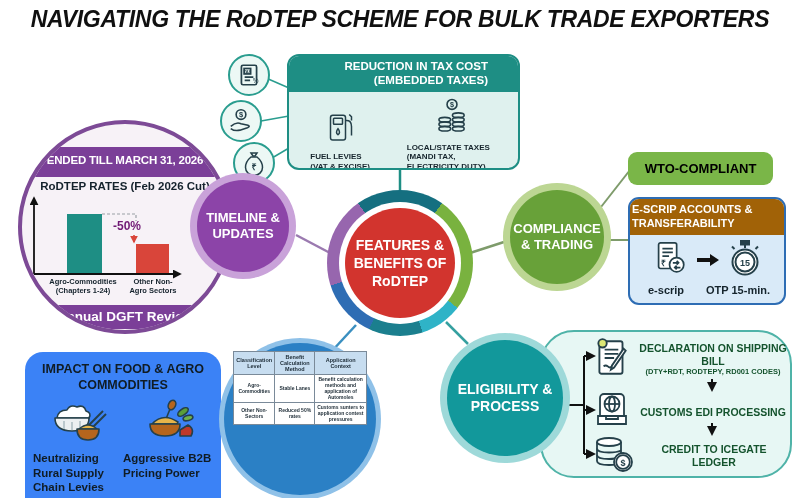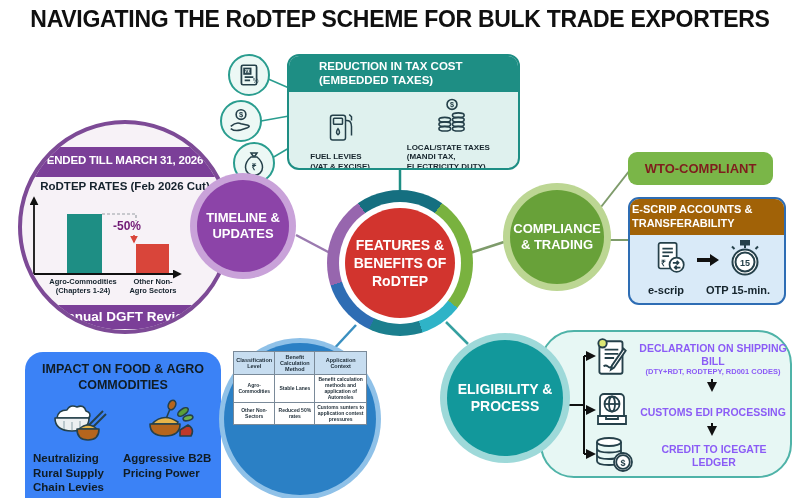--- a/index.html
+++ b/index.html
@@ -2,27 +2,27 @@
 <html><head>
 <meta charset="utf-8">
 <style>
   html,body{margin:0;padding:0;background:#ffffff;}
   .stage{position:relative;width:800px;height:498px;background:#ffffff;overflow:hidden;
          font-family:"Liberation Sans",sans-serif;color:#111;}
   .abs{position:absolute;}
   .ctr{display:flex;align-items:center;justify-content:center;text-align:center;}
 
   .page-title{left:0;top:6px;width:800px;text-align:center;font-size:23px;font-weight:800;
-              letter-spacing:-0.3px;color:#101010;}
+              letter-spacing:-0.3px;color:#101010;font-style:italic;}
 
   
   .tax-box{left:287px;top:54px;width:233px;height:116px;border:2px solid #1e8e84;border-radius:12px;
            overflow:hidden;background:#dff1ee;z-index:3;box-sizing:border-box;}
   .tax-head{background:#1e8e84;color:#fff;font-weight:bold;font-size:11.5px;line-height:1.2;
-            padding:4px 30px 4px 30px;text-align:left;}
+            padding:4px 30px 4px 30px;text-align:right;}
   .tax-body{display:flex;justify-content:space-around;align-items:flex-end;padding:6px 4px 5px 4px;}
   .tax-item{display:flex;flex-direction:column;align-items:center;gap:3px;}
   .tax-label{font-size:8px;font-weight:bold;line-height:1.2;text-align:left;color:#15242c;}
 
   .mini-circle{width:42px;height:42px;border-radius:50%;background:#ecf8f5;border:2px solid #2a9d8f;
                z-index:3;box-sizing:border-box;}
 
   
   .big-circle{left:18px;top:120px;width:214px;height:214px;border-radius:50%;
               border:4px solid #7d4a96;background:#f7f2f7;overflow:hidden;z-index:3;box-sizing:border-box;}
@@ -38,21 +38,21 @@
   
   .hub-ring{left:327px;top:190px;width:146px;height:146px;border-radius:50%;z-index:4;
     background:conic-gradient(#156f80 0deg 35deg,#79b23f 35deg 128deg,#2fb3c7 128deg 162deg,
                #1b7f8e 162deg 205deg,#2e6db4 205deg 252deg,#9766ae 252deg 325deg,#156f80 325deg 360deg);}
   .hub-white{position:absolute;left:12px;top:12px;right:12px;bottom:12px;border-radius:50%;background:#fff;}
   .hub-red{position:absolute;left:18px;top:18px;right:18px;bottom:18px;border-radius:50%;background:#d2342e;
            color:#fff;font-weight:bold;font-size:14px;line-height:1.3;
            display:flex;align-items:center;justify-content:center;text-align:center;}
 
   .wto-badge{left:628px;top:152px;width:145px;height:33px;background:#7ab648;border-radius:9px;
-             color:#7f1d1d;font-weight:bold;font-size:13px;z-index:3;}
+             color:#000000;font-weight:bold;font-size:13px;z-index:3;}
 
   .escrip-box{left:628px;top:197px;width:158px;height:108px;border:2px solid #2e6db4;border-radius:11px;
               overflow:hidden;background:#d9eaf8;z-index:3;box-sizing:border-box;}
   .escrip-head{background:#a16207;color:#fff;font-weight:bold;font-size:11px;line-height:1.25;
                padding:4px 2px;}
   .escrip-icons{display:flex;align-items:center;justify-content:center;gap:7px;padding-top:4px;}
   .escrip-labels{display:flex;justify-content:space-between;padding:1px 14px 0 18px;
                  font-size:11px;font-weight:bold;color:#15242c;}
 
   .impact-box{left:25px;top:352px;width:196px;height:164px;background:#3b82f6;border-radius:18px;
@@ -65,21 +65,21 @@
   
   .sec-table{border-collapse:collapse;background:#fff;width:134px;}
   .sec-table th{background:#c7ddf0;font-size:5.5px;font-weight:bold;border:0.5px solid #7a8a99;
                 padding:1.5px 1px;line-height:1.15;color:#1c2b36;}
   .sec-table td{font-size:5px;border:0.5px solid #7a8a99;padding:1.5px 1px;line-height:1.2;color:#24323c;}
   .sec-table td:first-child{font-weight:bold;}
 
   .process-box{left:540px;top:330px;width:252px;height:148px;background:#e7f7f4;border:2px solid #4fb3a8;
                border-radius:34px;z-index:1;box-sizing:border-box;}
   .proc-row{display:flex;align-items:center;gap:6px;z-index:4;}
-  .proc-text{flex:1;text-align:center;font-weight:bold;color:#8b5cf6;line-height:1.2;}
+  .proc-text{flex:1;text-align:center;font-weight:bold;color:#14532d;line-height:1.2;}
   .proc-title{font-size:10.5px;}
   .proc-sub{font-size:7.5px;}
 </style>
 </head>
 <body>
 
 <div class="stage">
 
   <div class="abs page-title">NAVIGATING THE RoDTEP SCHEME FOR BULK TRADE EXPORTERS</div>
 

